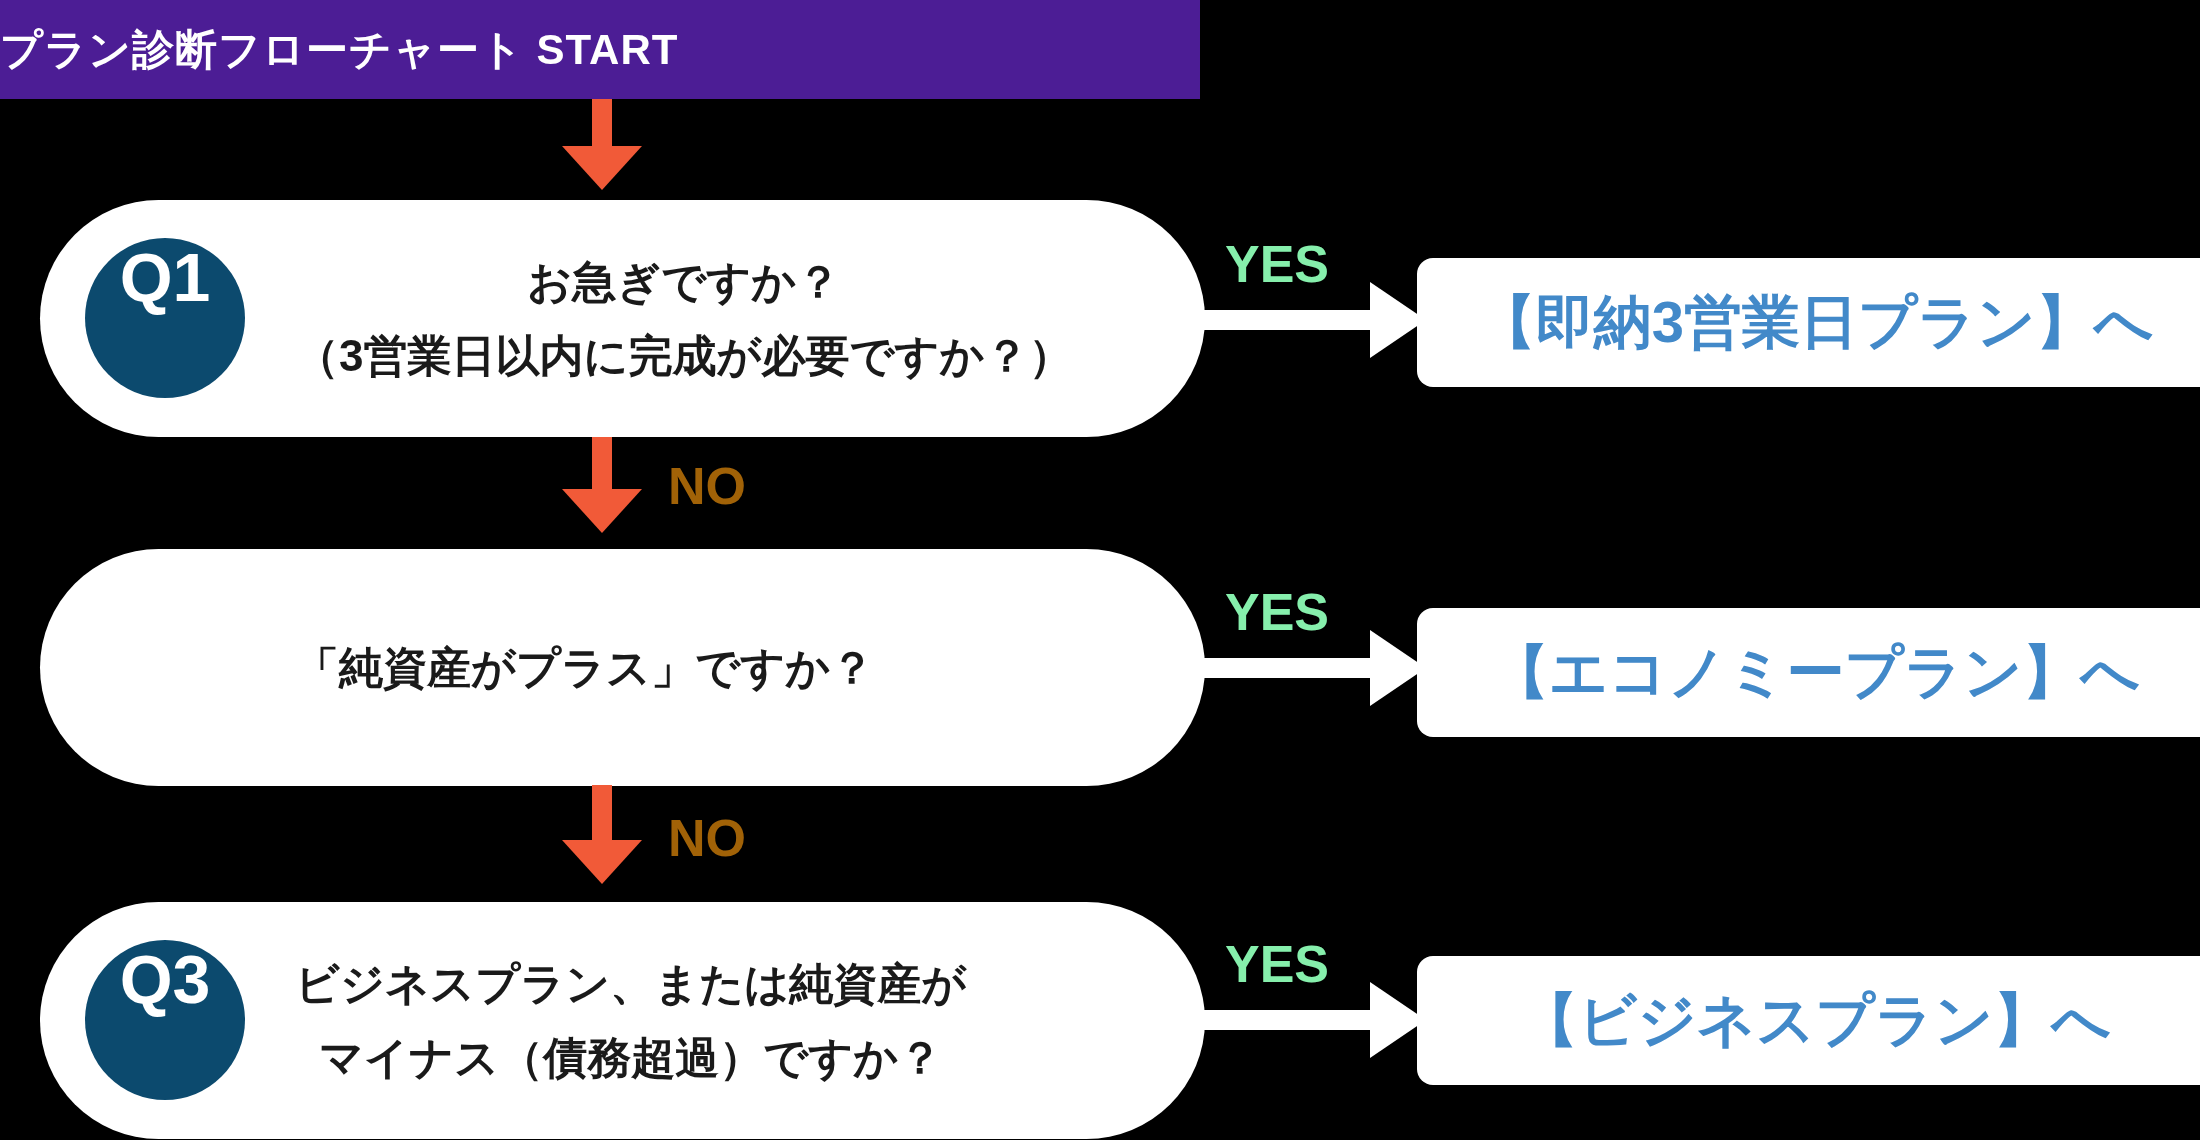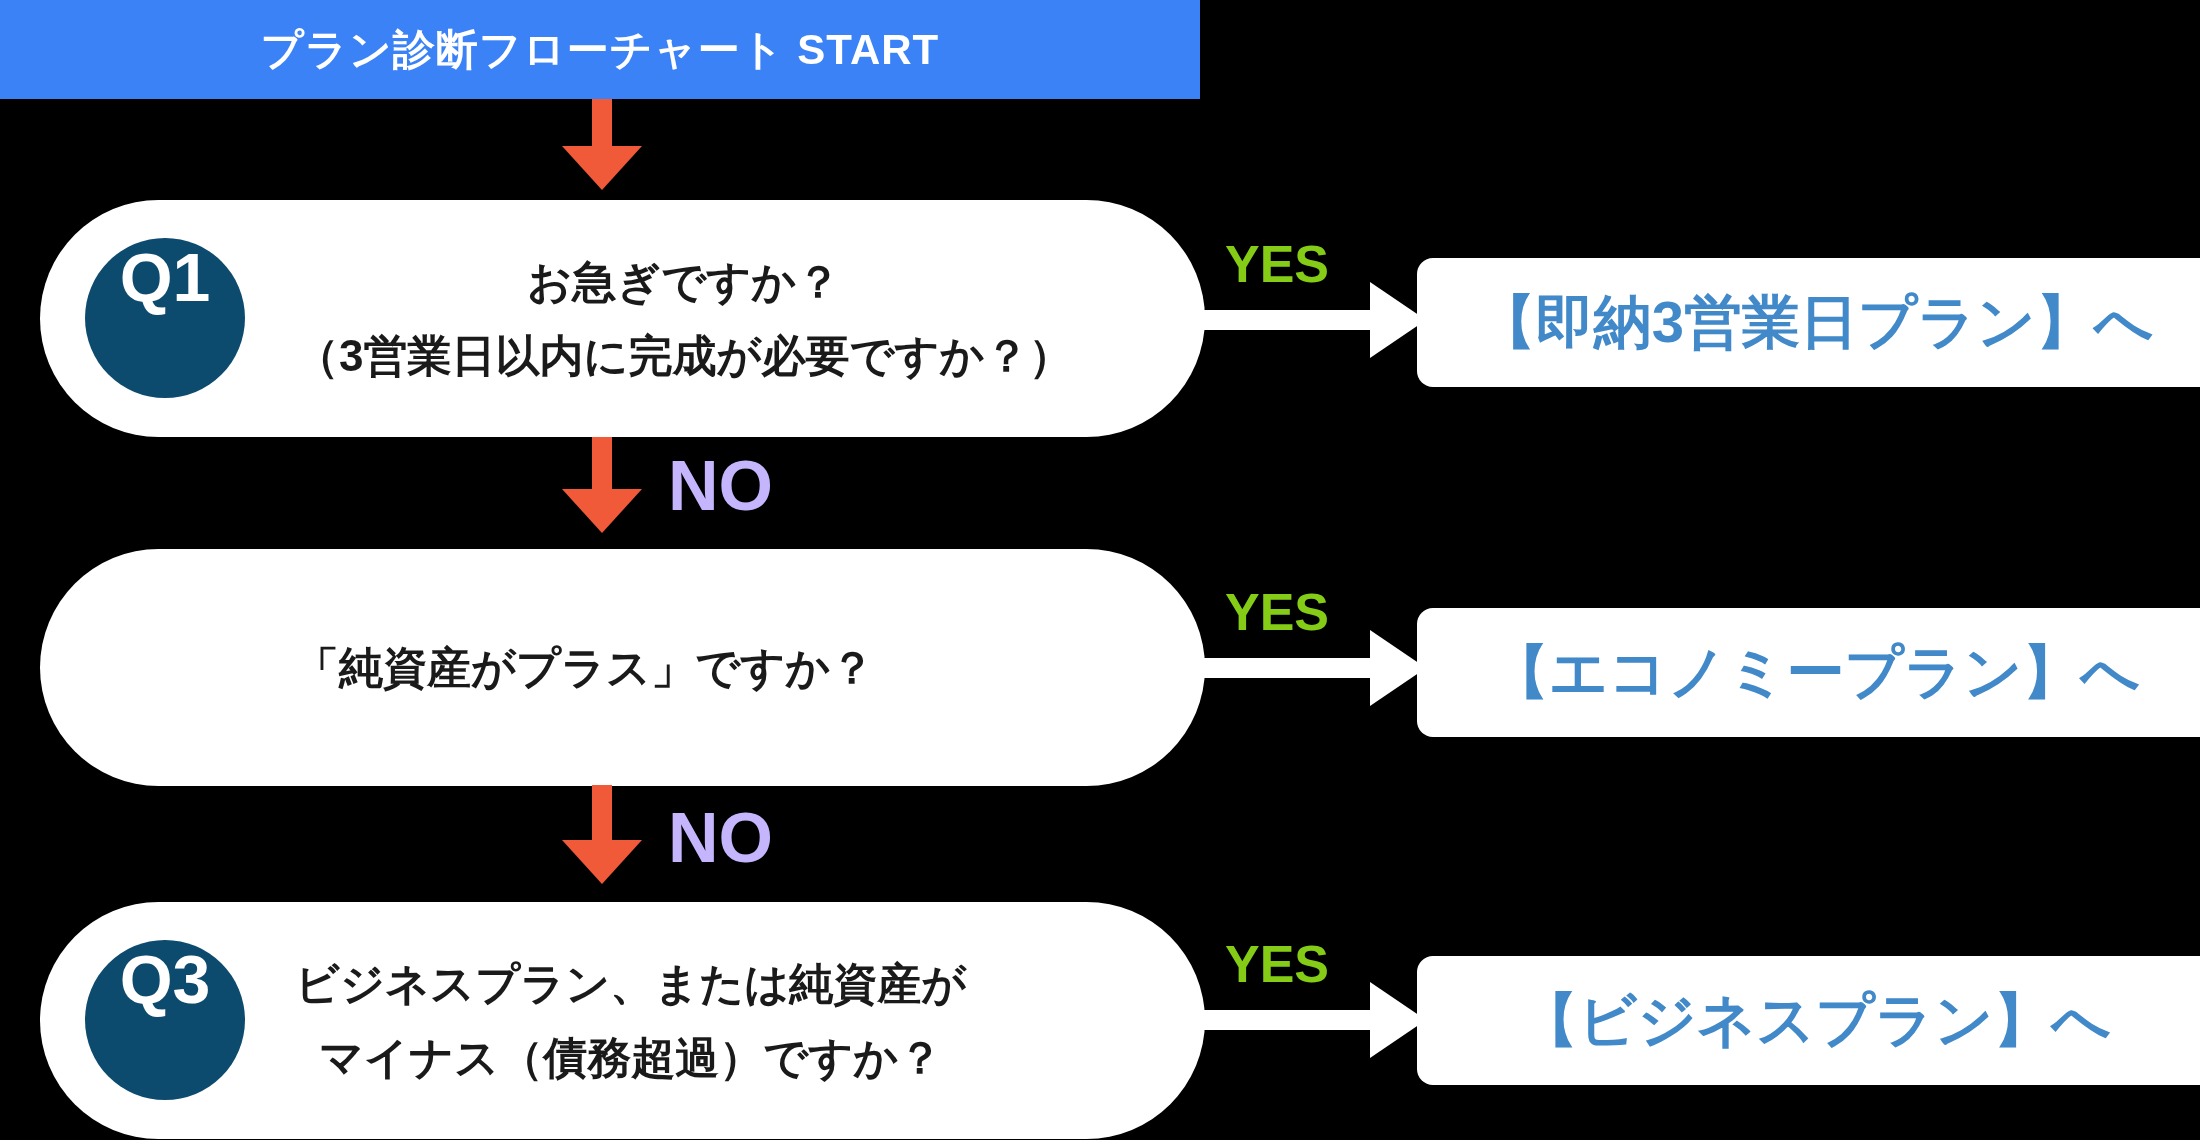--- a/index.html
+++ b/index.html
@@ -5,53 +5,53 @@
   html,body{margin:0;padding:0;}
   body{
     width:2200px;height:1140px;position:relative;overflow:hidden;
     background:#000000;
     font-family:"Liberation Sans","DejaVu Sans",sans-serif;
     font-weight:bold;
   }
   
   .banner{
     position:absolute;left:0;top:0;width:1200px;height:99px;
-    background:#3b82f6;color:#ffffff;font-size:42px;
-    display:flex;align-items:center;justify-content:center;
+    background:#4c1d95;color:#ffffff;font-size:42px;
+    display:flex;align-items:center;
     letter-spacing:1px;
   }
   
   .dshaft{position:absolute;left:592px;width:20px;background:#F15A38;}
   .dhead{position:absolute;left:562px;width:0;height:0;
          border-left:40px solid transparent;border-right:40px solid transparent;
          border-top:44px solid #F15A38;}
   #shaft-start{top:99px;height:47px;}   #head-start{top:146px;}
   #shaft-no1{top:437px;height:52px;}    #head-no1{top:489px;}
   #shaft-no2{top:785px;height:55px;}    #head-no2{top:840px;}
-  .no-label{position:absolute;left:668px;color:#c4b5fd;font-size:70px;line-height:52px;}
+  .no-label{position:absolute;left:668px;color:#a16207;font-size:52px;line-height:52px;}
   #no-label-1{top:460px;} #no-label-2{top:812px;}
   
   .pill{
     position:absolute;left:40px;width:1165px;height:237px;
     background:#ffffff;border-radius:120px;
   }
   #pill-q1{top:200px;} #pill-q2{top:549px;} #pill-q3{top:902px;}
   .qbadge{
     position:absolute;left:45px;top:38px;width:160px;height:160px;
     border-radius:50%;background:#0c4a6e;color:#ffffff;
     display:flex;align-items:flex-start;justify-content:center;
     font-size:68px;
   }
   .qtext{
     position:absolute;left:255px;top:0;height:100%;
     display:flex;flex-direction:column;justify-content:center;
     color:#1a1a1a;font-size:44px;line-height:74px;white-space:nowrap;align-items:center;
   }
   
-  .yes-label{position:absolute;left:1225px;color:#84cc16;font-size:52px;line-height:52px;}
+  .yes-label{position:absolute;left:1225px;color:#86efac;font-size:52px;line-height:52px;}
   #yes-label-1{top:238px;} #yes-label-2{top:586px;} #yes-label-3{top:938px;}
   .yshaft{position:absolute;left:1200px;width:170px;height:20px;background:#ffffff;}
   .yhead{position:absolute;left:1370px;width:0;height:0;
          border-top:38px solid transparent;border-bottom:38px solid transparent;
          border-left:56px solid #ffffff;}
   #yshaft-1{top:310px;} #yhead-1{top:282px;}
   #yshaft-2{top:658px;} #yhead-2{top:630px;}
   #yshaft-3{top:1010px;} #yhead-3{top:982px;}
   
   .result{

